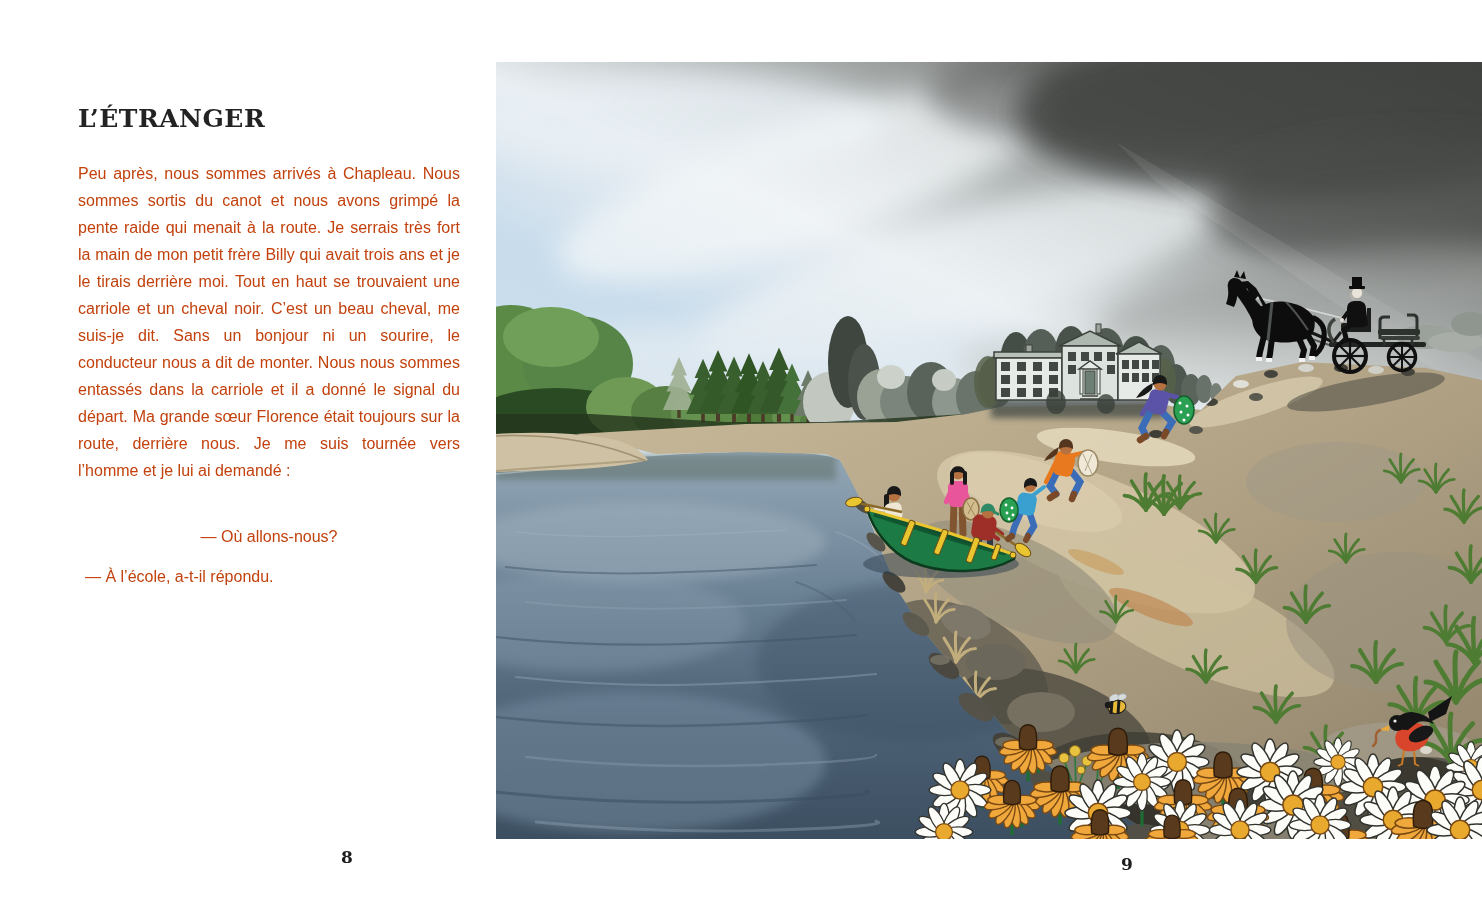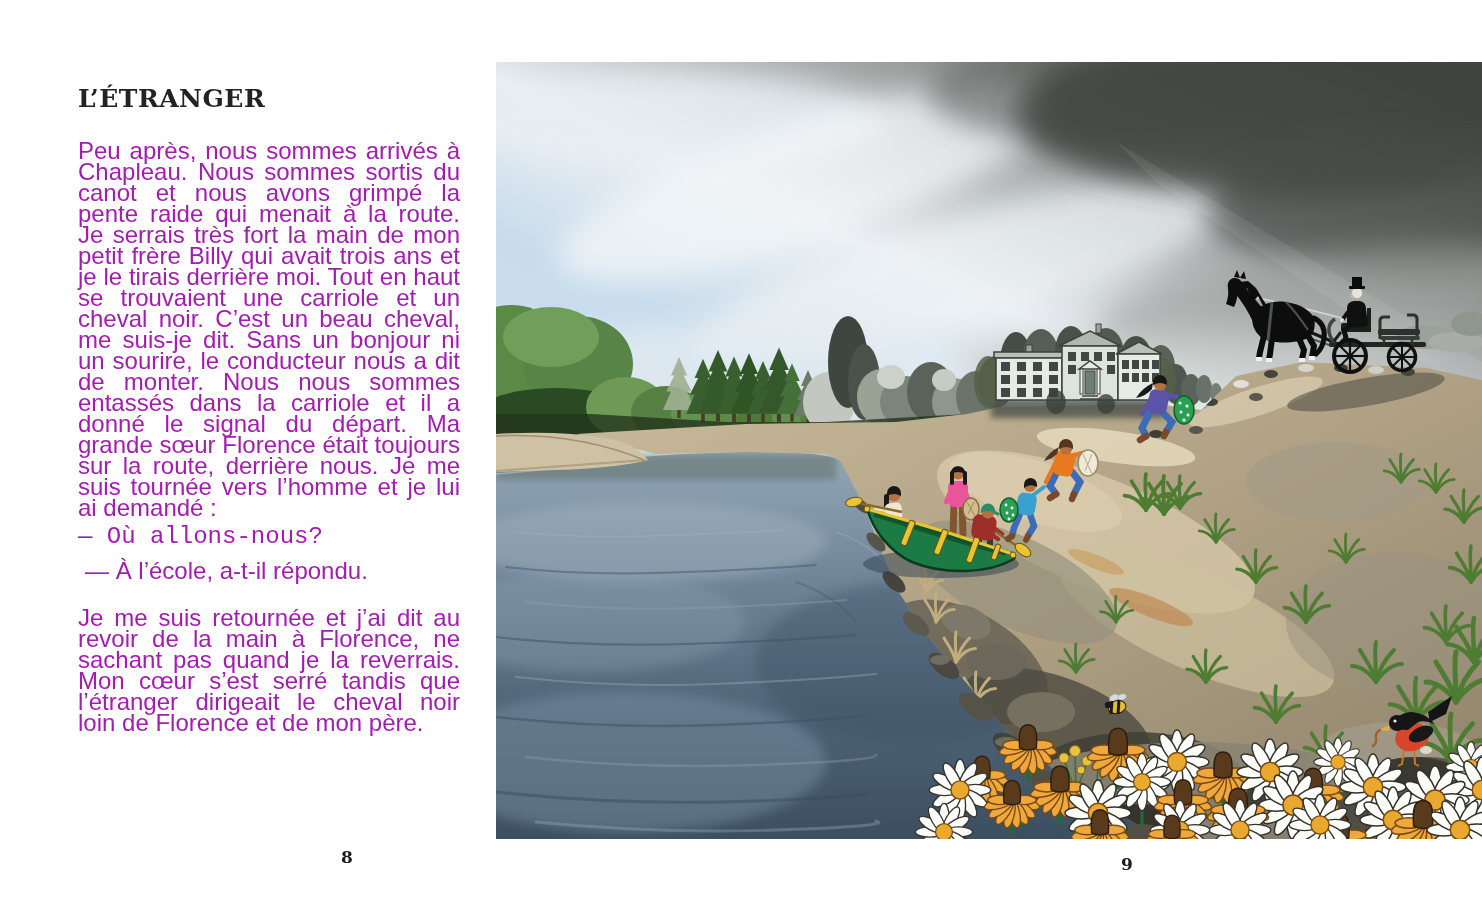--- a/index.html
+++ b/index.html
@@ -3,28 +3,28 @@
 <meta charset="utf-8">
 <title>Book spread</title>
 <style>
   html,body{margin:0;padding:0;}
   body{
     width:1482px;height:900px;background:#ffffff;position:relative;overflow:hidden;
     font-family:"Liberation Sans",sans-serif;
     -webkit-font-smoothing:antialiased;
   }
   .spread{position:absolute;inset:0;}
-  .page-left{position:absolute;left:78px;top:84px;width:382px;}
+  .page-left{position:absolute;left:78px;top:104px;width:382px;}
   .chapter-title{
     font-family:"DejaVu Serif","Liberation Serif",serif;
     font-size:25px;font-weight:700;letter-spacing:.5px;color:#232323;margin:0 0 27px 0;
   }
-  .body-text{font-size:24px;line-height:21px;color:#a21caf;text-align:justify;}
+  .body-text{font-size:16px;line-height:27px;color:#c2410c;text-align:justify;}
   .body-text p{margin:0;}
-  .body-text .dlg{text-align:left;margin-top:8px;font-family:Liberation Mono, monospace;}
+  .body-text .dlg{text-align:center;margin-top:39px;}
   .body-text .dlg2{text-align:left;margin-top:13px;padding-left:7px;}
   .body-text .p3{margin-top:21px;}
   .body-text .p4{margin-top:26px;}
   .pagenum{
     position:absolute;font-family:"DejaVu Serif","Liberation Serif",serif;
     font-size:17px;font-weight:700;color:#1c1c1c;
   }
   .pagenum-left{left:341px;top:847px;}
   .pagenum-right{left:1121px;top:854px;}
   .illustration{position:absolute;left:496px;top:62px;width:986px;height:777px;margin:0;}
@@ -34,21 +34,20 @@
 <body>
 
 <div class="spread">
 
   <section class="page-left">
     <h1 class="chapter-title">L’ÉTRANGER</h1>
     <div class="body-text">
       <p>Peu après, nous sommes arrivés à Chapleau. Nous sommes sortis du canot et nous avons grimpé la pente raide qui menait à la route. Je serrais très fort la main de mon petit frère Billy qui avait trois ans et je le tirais derrière moi. Tout en haut se trouvaient une carriole et un cheval noir. C’est un beau cheval, me suis-je dit. Sans un bonjour ni un sourire, le conducteur nous a dit de monter. Nous nous sommes entassés dans la carriole et il a donné le signal du départ. Ma grande sœur Florence était toujours sur la route, derrière nous. Je me suis tournée vers l’homme et je lui ai demandé :</p>
       <p class="dlg">— Où allons-nous?</p>
       <p class="dlg2">— À l’école, a-t-il répondu.</p>
-      <p class="p4">Je me suis retournée et j’ai dit au revoir de la main à Florence, ne sachant pas quand je la reverrais. Mon cœur s’est serré tandis que l’étranger dirigeait le cheval noir loin de Florence et de mon père.</p>
     </div>
   </section>
 
   <div class="pagenum pagenum-left">8</div>
   <div class="pagenum pagenum-right">9</div>
 
   <figure class="illustration" aria-label="Collage : rivière et berge en photo couleur à gauche, ciel d'orage et rive en noir et blanc à droite ; un pensionnat gris sur la colline ; un cheval noir attelé à une carriole conduite par l'étranger ; une famille quitte un canot vert et grimpe la pente raide avec ses baluchons ; marguerites, rudbeckies, un bourdon et un rouge-gorge tenant un ver au premier plan.">
     <svg viewBox="0 0 986 777" xmlns="http://www.w3.org/2000/svg">
       <defs>
         <linearGradient id="skyGrad" x1="0" y1="1" x2="1" y2="0">

